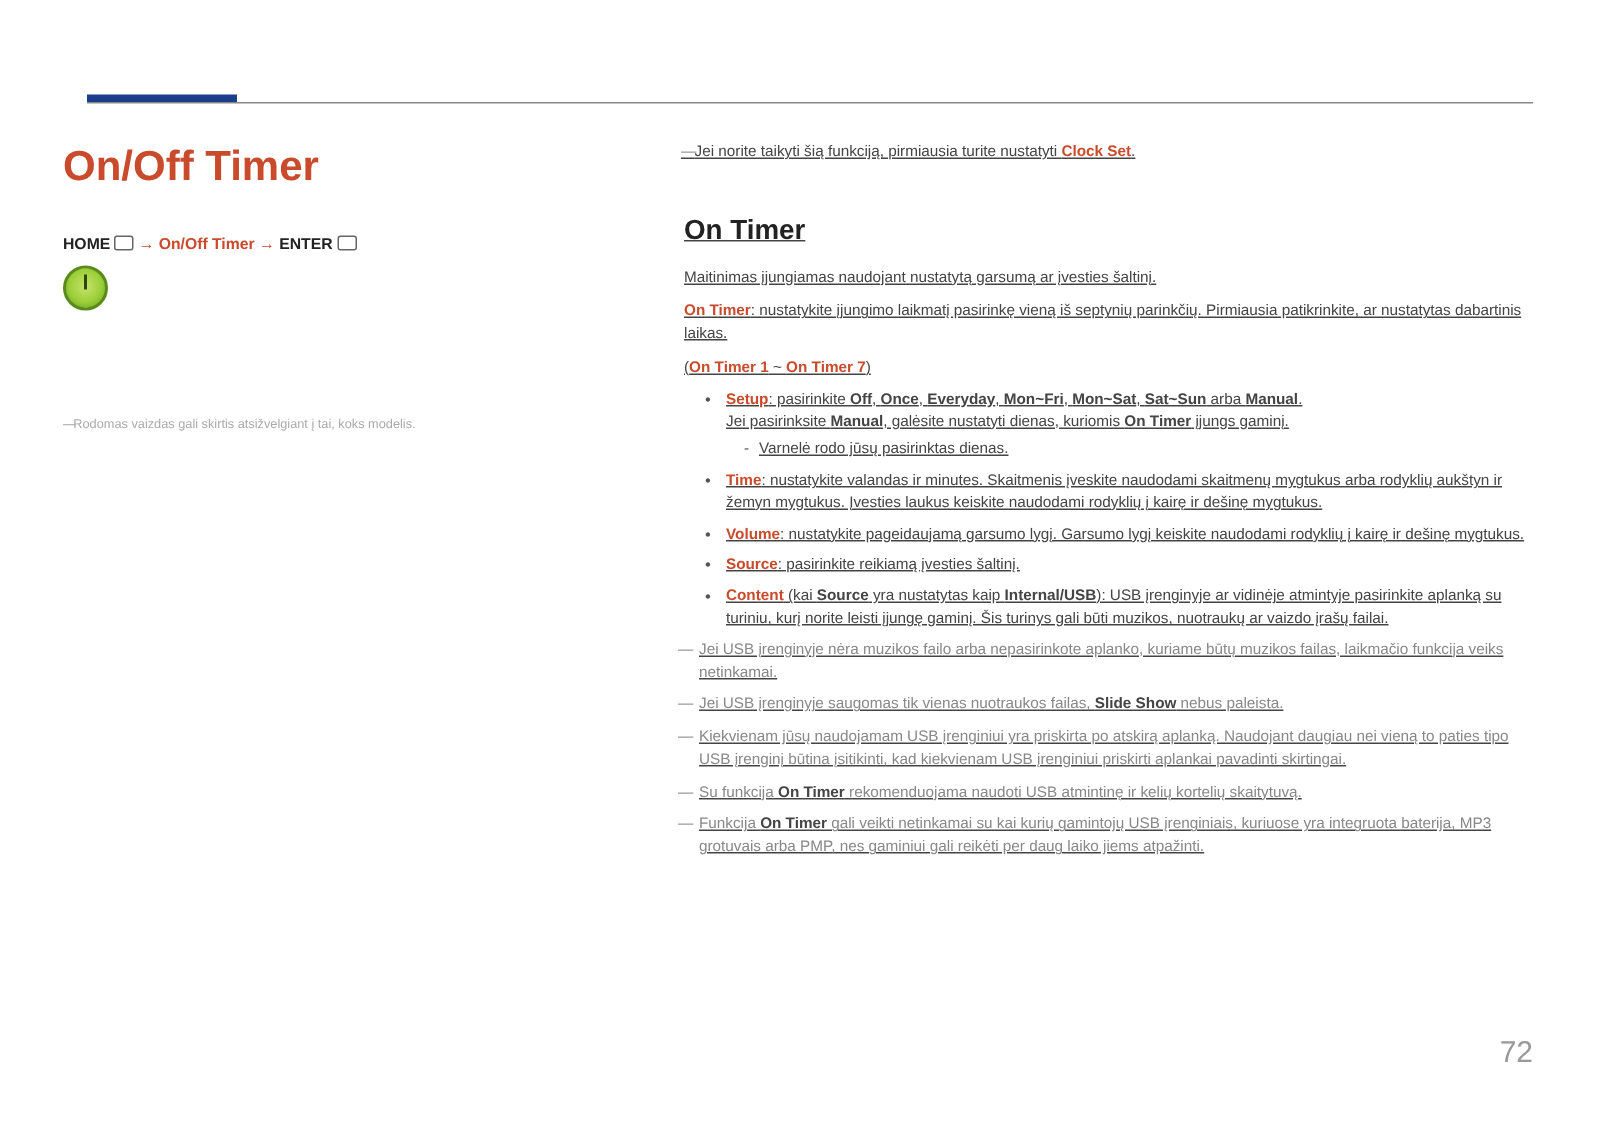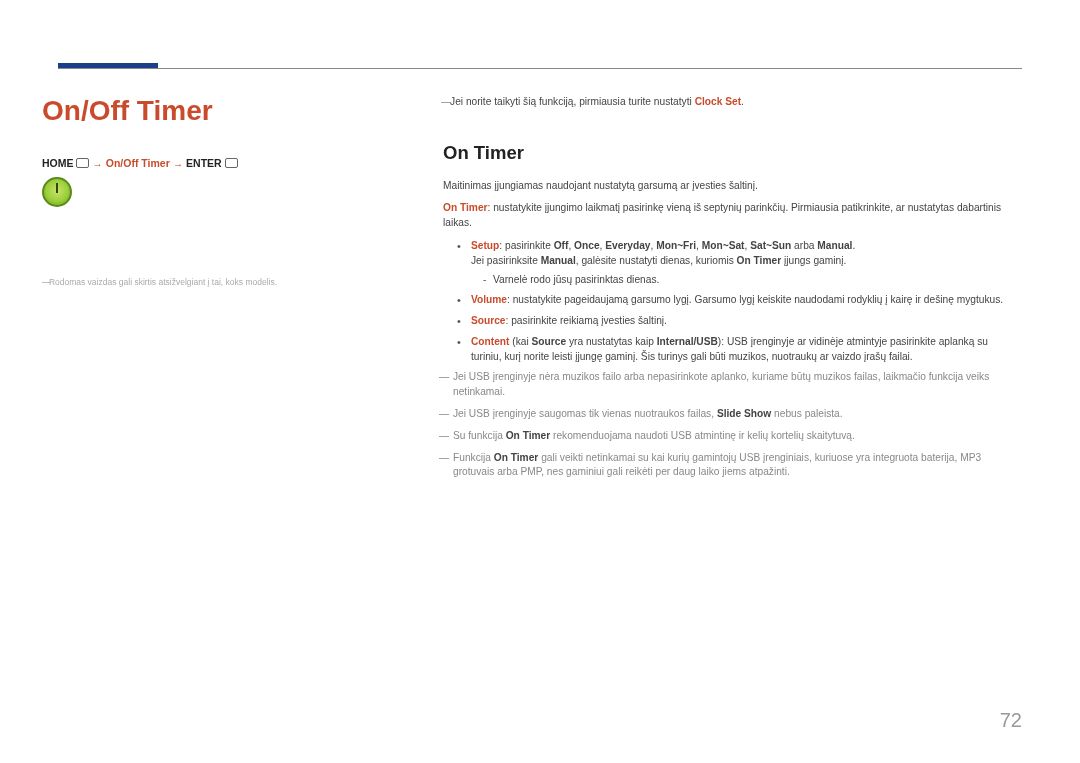--- a/index.html
+++ b/index.html
@@ -29,25 +29,26 @@
   }
   .left-col {
     position: absolute;
     top: 95px;
     left: 42px;
     width: 340px;
   }
   .right-col {
     position: absolute;
     top: 95px;
-    left: 443px;
+    left: 456px;
     width: 570px;
     font-size: 10.2px;
     color: #444;
     line-height: 1.45;
+    text-decoration: underline;
   }
   h1 {
     color: #c94b2c;
     font-size: 28px;
     font-weight: 600;
     margin-bottom: 30px;
   }
   .breadcrumb {
     font-size: 10.5px;
     font-weight: bold;
@@ -156,21 +157,21 @@
   .dash-list li::before {
     content: '―';
     position: absolute;
     left: -4px;
     color: #888;
     letter-spacing: -3px;
   }
   .dash-list .black { color: #444; }
   .page-num {
     position: absolute;
-    bottom: 31px;
+    bottom: 49px;
     right: 58px;
     font-size: 20px;
     color: #999;
     font-weight: 300;
   }
 </style>
 </head>
 <body>
 
 <div class="accent-bar"></div>
@@ -196,44 +197,51 @@
     <span>Jei norite taikyti šią funkciją, pirmiausia turite nustatyti </span><span class="orange bold">Clock Set</span><span>.</span>
   </div>
 
   <h2>On Timer</h2>
 
   <div class="para">Maitinimas įjungiamas naudojant nustatytą garsumą ar įvesties šaltinį.</div>
   <div class="para">
     <span class="orange bold">On Timer</span><span>: nustatykite įjungimo laikmatį pasirinkę vieną iš septynių parinkčių. Pirmiausia patikrinkite, ar nustatytas dabartinis laikas.</span>
   </div>
 
+  <div class="range-note">
+    <span>(</span><span class="orange bold">On Timer 1</span><span> ~ </span><span class="orange bold">On Timer 7</span><span>)</span>
+  </div>
 
   <ul class="bullets">
     <li>
       <span class="orange bold">Setup</span><span>: pasirinkite </span><span class="bold">Off</span><span>, </span><span class="bold">Once</span><span>, </span><span class="bold">Everyday</span><span>, </span><span class="bold">Mon~Fri</span><span>, </span><span class="bold">Mon~Sat</span><span>, </span><span class="bold">Sat~Sun</span><span> arba </span><span class="bold">Manual</span><span>.</span>
       <br>
       <span>Jei pasirinksite </span><span class="bold">Manual</span><span>, galėsite nustatyti dienas, kuriomis </span><span class="bold">On Timer</span><span> įjungs gaminį.</span>
       <div class="sub-dash">Varnelė rodo jūsų pasirinktas dienas.</div>
     </li>
     <li>
+      <span class="orange bold">Time</span><span>: nustatykite valandas ir minutes. Skaitmenis įveskite naudodami skaitmenų mygtukus arba rodyklių aukštyn ir žemyn mygtukus. Įvesties laukus keiskite naudodami rodyklių į kairę ir dešinę mygtukus.</span>
+    </li>
+    <li>
       <span class="orange bold">Volume</span><span>: nustatykite pageidaujamą garsumo lygį. Garsumo lygį keiskite naudodami rodyklių į kairę ir dešinę mygtukus.</span>
     </li>
     <li>
       <span class="orange bold">Source</span><span>: pasirinkite reikiamą įvesties šaltinį.</span>
     </li>
     <li>
       <span class="orange bold">Content</span><span> (kai </span><span class="bold">Source</span><span> yra nustatytas kaip </span><span class="bold">Internal/USB</span><span>): USB įrenginyje ar vidinėje atmintyje pasirinkite aplanką su turiniu, kurį norite leisti įjungę gaminį. Šis turinys gali būti muzikos, nuotraukų ar vaizdo įrašų failai.</span>
     </li>
   </ul>
 
   <ul class="dash-list">
     <li>Jei USB įrenginyje nėra muzikos failo arba nepasirinkote aplanko, kuriame būtų muzikos failas, laikmačio funkcija veiks netinkamai.</li>
     <li>
       <span>Jei USB įrenginyje saugomas tik vienas nuotraukos failas, </span><span class="bold black">Slide Show</span><span> nebus paleista.</span>
     </li>
+    <li>Kiekvienam jūsų naudojamam USB įrenginiui yra priskirta po atskirą aplanką. Naudojant daugiau nei vieną to paties tipo USB įrenginį būtina įsitikinti, kad kiekvienam USB įrenginiui priskirti aplankai pavadinti skirtingai.</li>
     <li>
       <span>Su funkcija </span><span class="bold black">On Timer</span><span> rekomenduojama naudoti USB atmintinę ir kelių kortelių skaitytuvą.</span>
     </li>
     <li>
       <span>Funkcija </span><span class="bold black">On Timer</span><span> gali veikti netinkamai su kai kurių gamintojų USB įrenginiais, kuriuose yra integruota baterija, MP3 grotuvais arba PMP, nes gaminiui gali reikėti per daug laiko jiems atpažinti.</span>
     </li>
   </ul>
 </div>
 
 <div class="page-num">72</div>

